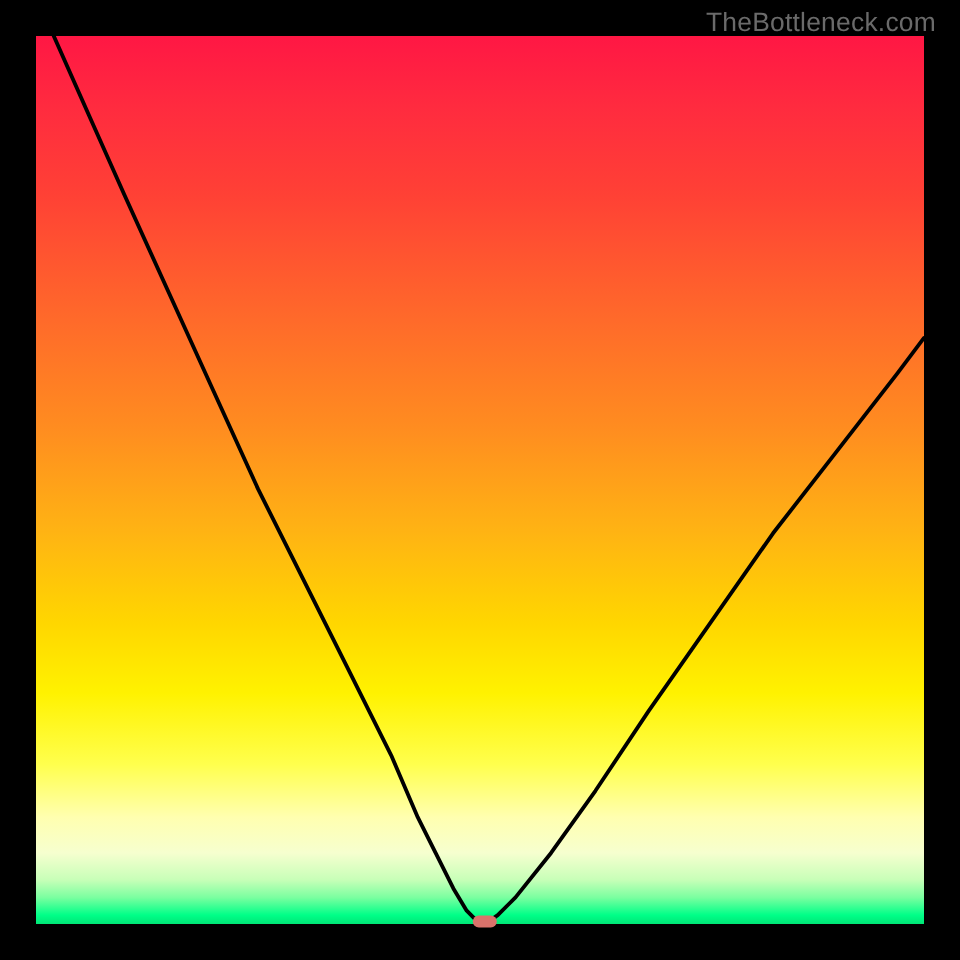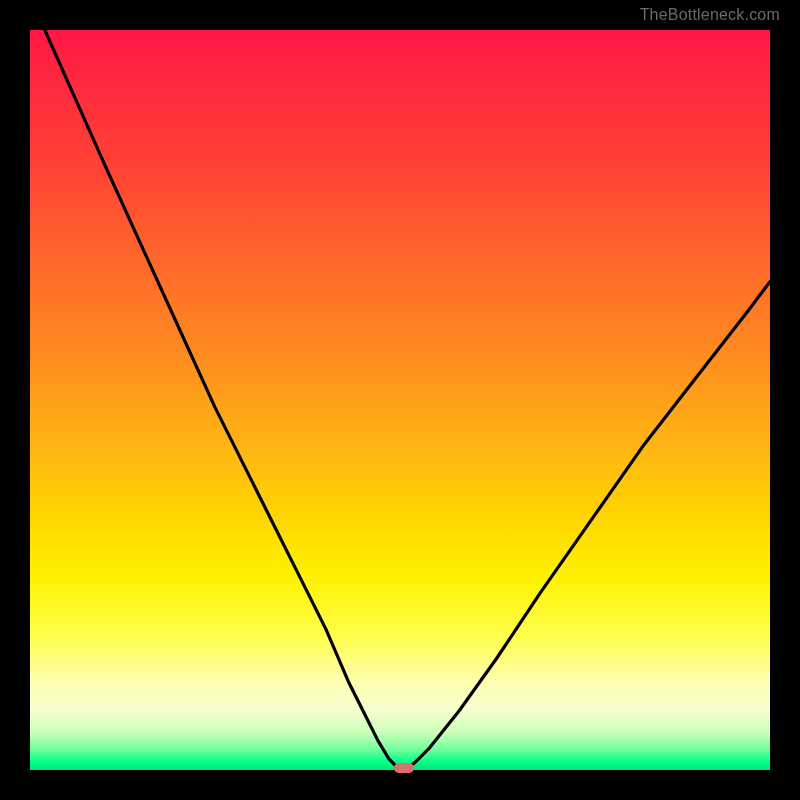--- a/index.html
+++ b/index.html
@@ -15,21 +15,21 @@
     position: relative;
     width: 800px;
     height: 800px;
     background: #000;
   }
   .watermark {
     position: absolute;
     top: 6px;
     right: 20px;
     color: #6a6a6a;
-    font-size: 16px;
+    font-size: 22px;
     letter-spacing: 0.2px;
     z-index: 10;
   }
   .plot-area {
     position: absolute;
     left: 30px;
     top: 30px;
     width: 740px;
     height: 740px;
     background: linear-gradient(to bottom,

